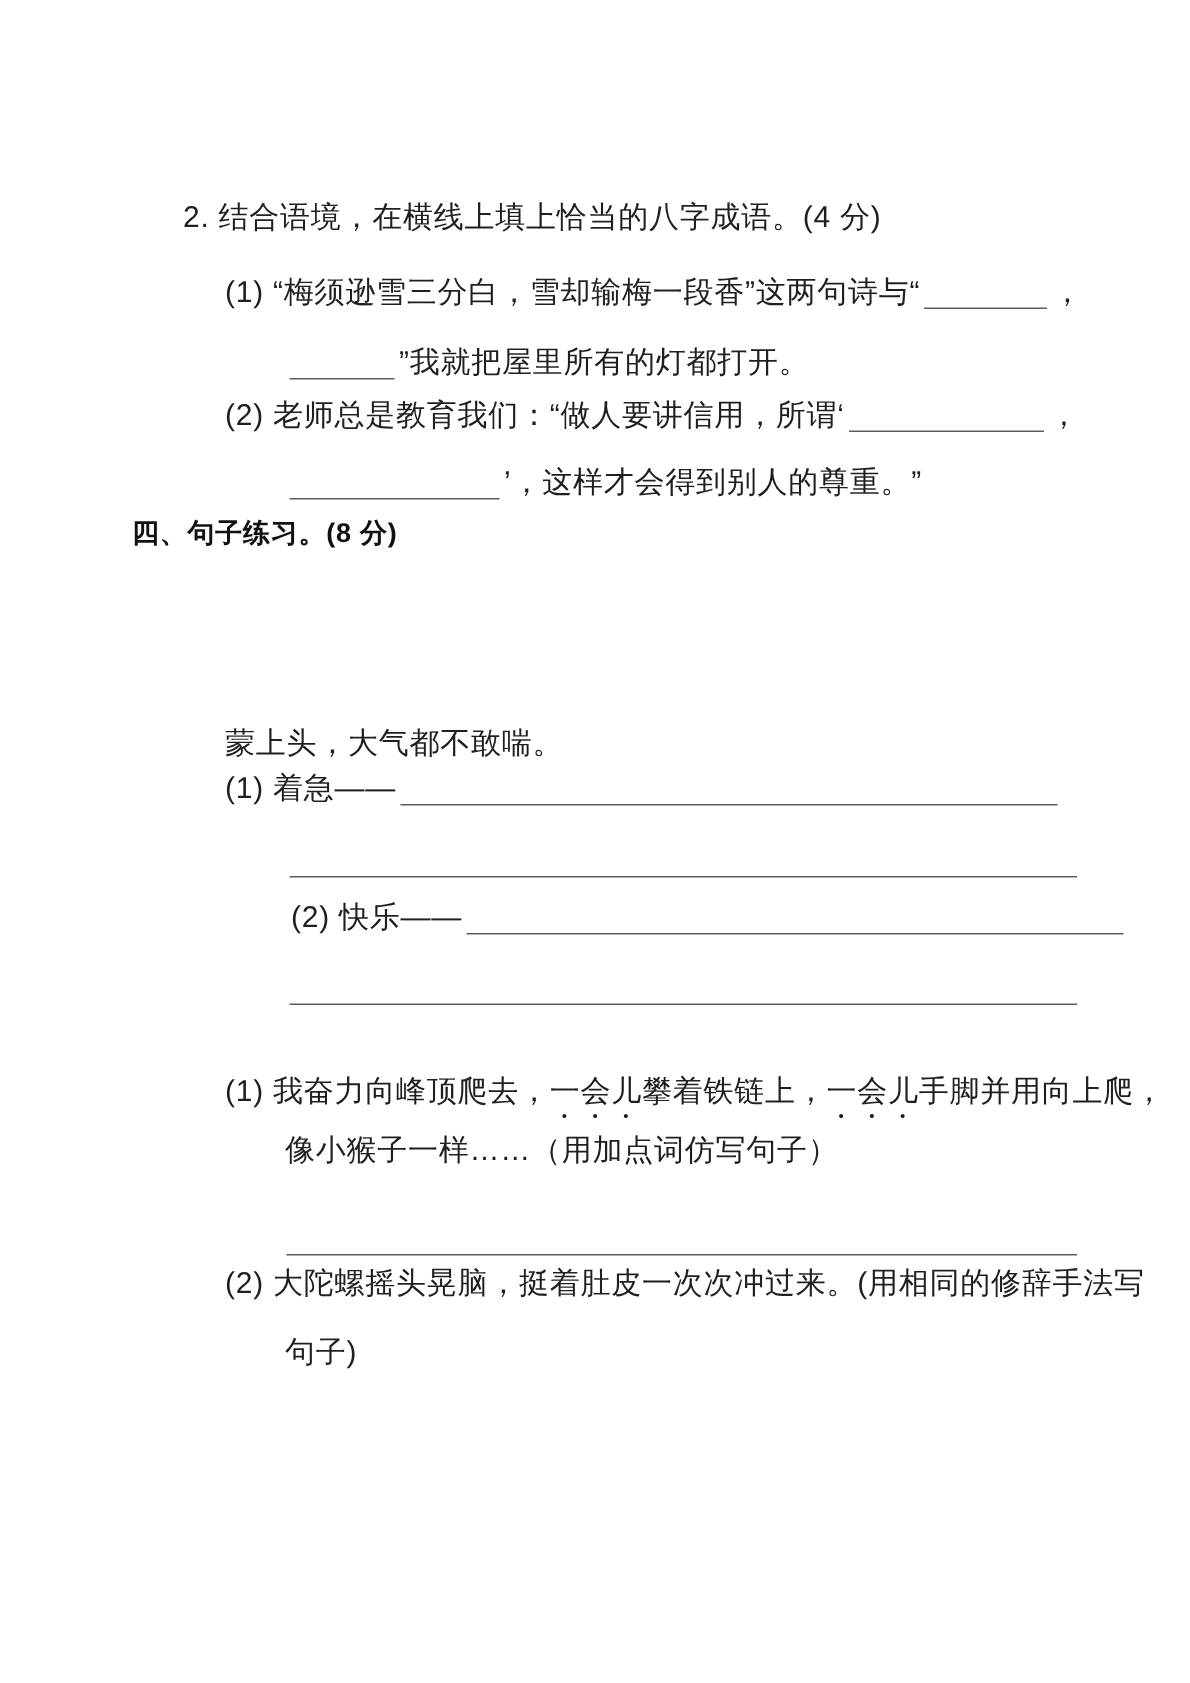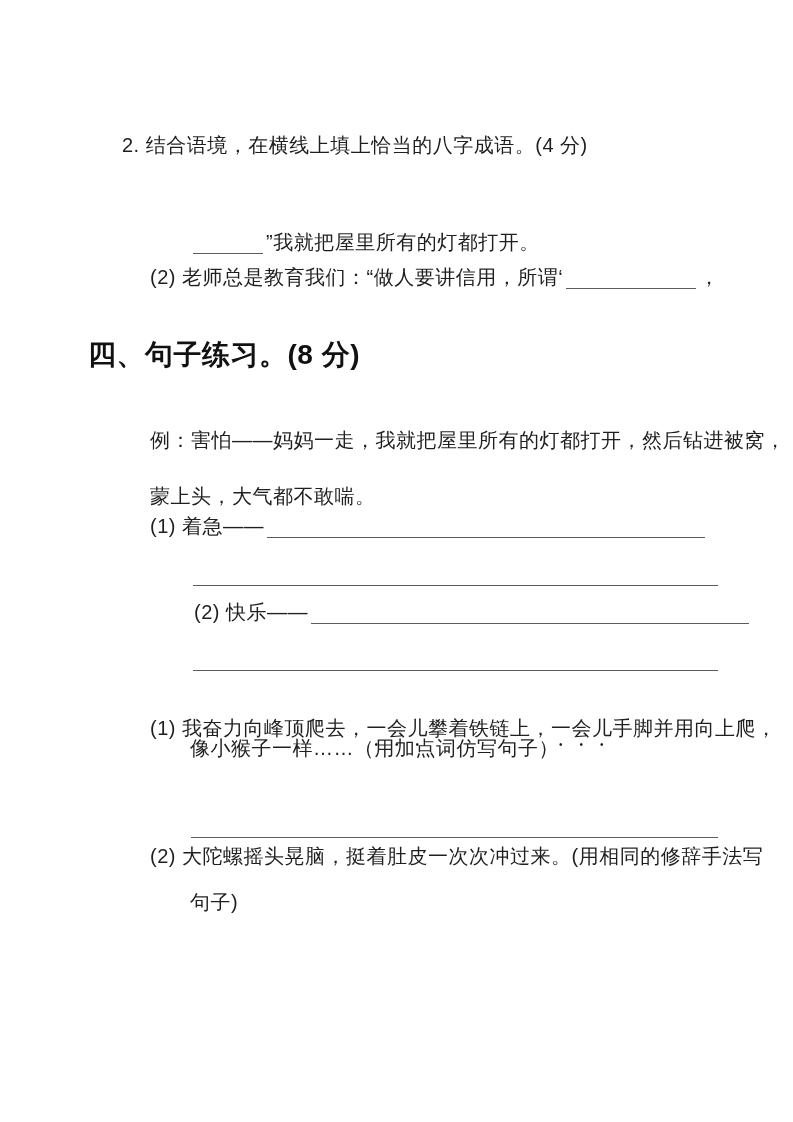--- a/index.html
+++ b/index.html
@@ -18,21 +18,21 @@
   .line {
     position: absolute;
     white-space: nowrap;
     font-size: 20px;
     color: #1f1f1f;
     letter-spacing: 0.5px;
     line-height: 28px;
   }
   .line.bold {
     font-weight: bold;
-    font-size: 28px;
+    font-size: 18px;
     color: #111111;
   }
   .blank {
     display: inline-block;
     height: 20px;
     border-bottom: 1.6px solid #5c5c5c;
     vertical-align: -5px;
     margin: 0 3px;
   }
   .emph {
@@ -40,28 +40,29 @@
     -webkit-text-emphasis: filled dot #1f1f1f;
     text-emphasis-position: under left;
     -webkit-text-emphasis-position: under;
   }
 </style>
 </head>
 <body>
 
 <div id="page" style="background: rgb(255, 255, 255);">
     <div class="line" style="top: 131px; left: 122px;"><span>2. 结合语境，在横线上填上恰当的八字成语。(4 分)</span></div>
+    <div class="line" style="top: 181px; left: 150px;"><span>(1) “梅须逊雪三分白，雪却输梅一段香”这两句诗与“</span><span class="blank" style="width: 82px; border-bottom-color: rgb(92, 92, 92);"></span><span>，</span></div>
     <div class="line" style="top: 228px; left: 190px;"><span class="blank" style="width: 70px; border-bottom-color: rgb(92, 92, 92);"></span><span>”我就把屋里所有的灯都打开。</span></div>
     <div class="line" style="top: 263px; left: 150px;"><span>(2) 老师总是教育我们：“做人要讲信用，所谓‘</span><span class="blank" style="width: 130px; border-bottom-color: rgb(92, 92, 92);"></span><span>，</span></div>
+    <div class="line" style="top: 308px; left: 190px;"><span class="blank" style="width: 140px; border-bottom-color: rgb(92, 92, 92);"></span><span>’，这样才会得到别人的尊重。”</span></div>
     <div class="line bold" style="top: 341px; left: 88px;"><span>四、句子练习。(8 分)</span></div>
-    <div class="line" style="top: 426px; left: 150px;"><span>例：害怕——妈妈一走，我就把屋里所有的灯都打开，然后钻进被窝，</span></div>
     <div class="line" style="top: 482px; left: 150px;"><span>蒙上头，大气都不敢喘。</span></div>
     <div class="line" style="top: 512px; left: 150px;"><span>(1)  着急——</span><span class="blank" style="width: 438px; border-bottom-color: rgb(92, 92, 92);"></span></div>
     <div class="line" style="top: 560px; left: 190px;"><span class="blank" style="width: 525px; border-bottom-color: rgb(92, 92, 92);"></span></div>
     <div class="line" style="top: 598px; left: 150px; margin-left: 44px;"><span>(2)  快乐——</span><span class="blank" style="width: 438px; border-bottom-color: rgb(92, 92, 92);"></span></div>
     <div class="line" style="top: 645px; left: 190px;"><span class="blank" style="width: 525px; border-bottom-color: rgb(92, 92, 92);"></span></div>
     <div class="line" style="top: 714px; left: 150px;"><span>(1) 我奋力向峰顶爬去，</span><span class="emph">一会儿</span><span>攀着铁链上，</span><span class="emph">一会儿</span><span>手脚并用向上爬，</span></div>
-    <div class="line" style="top: 734px; left: 190px; text-align: center;"><span>像小猴子一样……（用加点词仿写句子）</span></div>
+    <div class="line" style="top: 753px; left: 190px; text-align: center;"><span>像小猴子一样……（用加点词仿写句子）</span></div>
     <div class="line" style="top: 812px; left: 188px;"><span class="blank" style="width: 527px; border-bottom-color: rgb(92, 92, 92);"></span></div>
     <div class="line" style="top: 842px; left: 150px;"><span>(2) 大陀螺摇头晃脑，挺着肚皮一次次冲过来。(用相同的修辞手法写</span></div>
     <div class="line" style="top: 888px; left: 190px;"><span>句子)</span></div>
     <div class="line" style="top: 937px; left: 190px;"><span class="blank" style="width: 525px; border-bottom-color: rgb(92, 92, 92);"></span></div>
   </div>
 
 </body></html>

